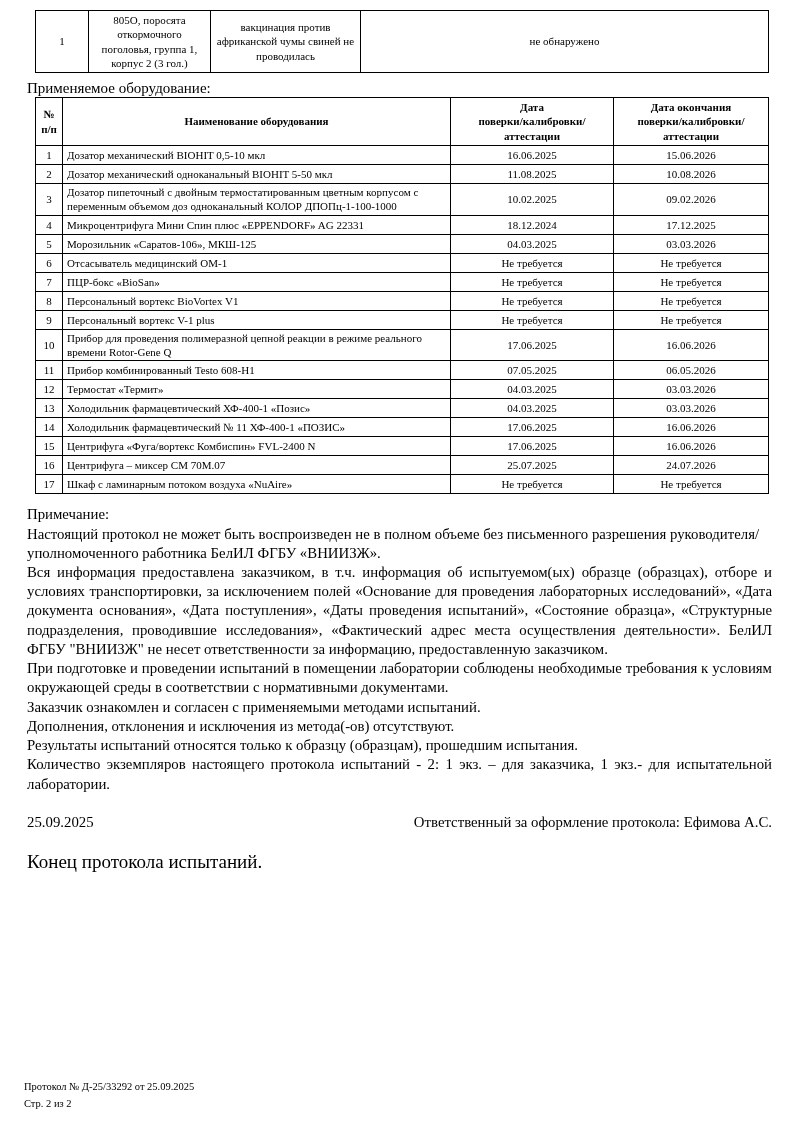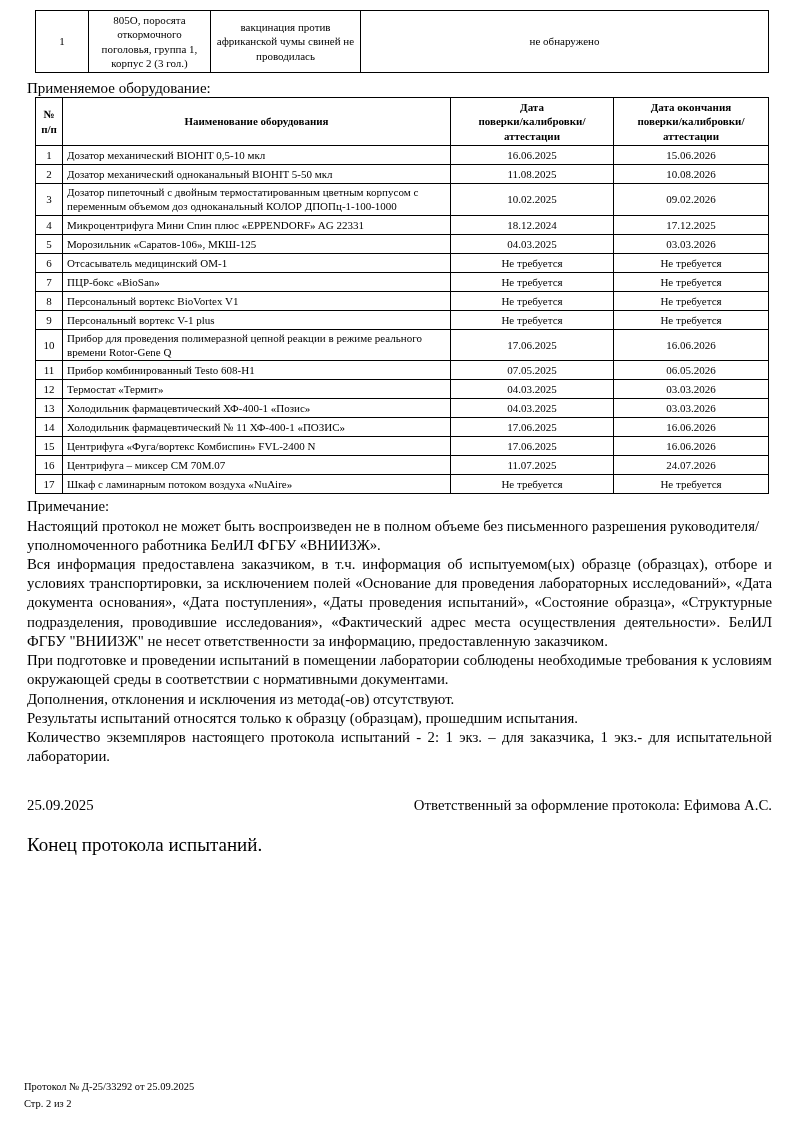--- a/index.html
+++ b/index.html
@@ -31,26 +31,26 @@
   .equip-table td { padding: 1px 4px; height: 19px; }
   .equip-table td.c-num { text-align: center; }
   .equip-table td.c-name { text-align: left; }
   .equip-table td.c-date { text-align: center; }
   .col-num { width: 27px; }
   .col-name { width: 388px; }
   .col-d1 { width: 163px; }
   .col-d2 { width: 155px; }
 
   
-  .notes { margin-top: 3px; font-size: 14.8px; line-height: 1.3; width: 745px; }
+  .notes { margin-top: 11px; font-size: 14.8px; line-height: 1.3; width: 745px; }
   .notes p { margin: 0; }
   .just { text-align: justify; }
 
   
-  .sig-row { display: flex; justify-content: space-between; margin-top: 30px; font-size: 14.8px; width: 745px; }
+  .sig-row { display: flex; justify-content: space-between; margin-top: 20px; font-size: 14.8px; width: 745px; }
   .end-line { font-size: 19px; margin-top: 20px; }
 
   
   .footer {
     position: absolute;
     left: 24px; right: 28px; bottom: 20px;
     font-size: 10.5px; line-height: 1.55;
   }
   .footer-line2 { display: flex; justify-content: space-between; }
 </style>
@@ -191,37 +191,38 @@
         </tr>
           <tr>
           <td class="c-num">15</td>
           <td class="c-name">Центрифуга «Фуга/вортекс Комбиспин» FVL-2400 N</td>
           <td class="c-date">17.06.2025</td>
           <td class="c-date">16.06.2026</td>
         </tr>
           <tr>
           <td class="c-num">16</td>
           <td class="c-name">Центрифуга – миксер СМ 70М.07</td>
-          <td class="c-date">11.07.2025</td>
+          <td class="c-date">25.07.2025</td>
           <td class="c-date">24.07.2026</td>
         </tr>
           <tr>
           <td class="c-num">17</td>
           <td class="c-name">Шкаф с ламинарным потоком воздуха «NuAire»</td>
           <td class="c-date">Не требуется</td>
           <td class="c-date">Не требуется</td>
         </tr>
         </tbody>
     </table>
 
     <div class="notes">
       <p>Примечание:</p>
       <p>Настоящий протокол не может быть воспроизведен не в полном объеме без письменного разрешения руководителя/уполномоченного работника БелИЛ ФГБУ «ВНИИЗЖ».</p>
       <p class="just">Вся информация предоставлена заказчиком, в т.ч. информация об испытуемом(ых) образце (образцах), отборе и условиях транспортировки, за исключением полей «Основание для проведения лабораторных исследований», «Дата документа основания», «Дата поступления», «Даты проведения испытаний», «Состояние образца», «Структурные подразделения, проводившие исследования», «Фактический адрес места осуществления деятельности». БелИЛ ФГБУ "ВНИИЗЖ" не несет ответственности за информацию, предоставленную заказчиком.</p>
       <p class="just">При подготовке и проведении испытаний в помещении лаборатории соблюдены необходимые требования к условиям окружающей среды в соответствии с нормативными документами.</p>
+      <p>Заказчик ознакомлен и согласен с применяемыми методами испытаний.</p>
       <p>Дополнения, отклонения и исключения из метода(-ов) отсутствуют.</p>
       <p>Результаты испытаний относятся только к образцу (образцам), прошедшим испытания.</p>
       <p class="just">Количество экземпляров настоящего протокола испытаний - 2: 1 экз. – для заказчика, 1 экз.- для испытательной лаборатории.</p>
     </div>
 
     <div class="sig-row">
       <span>25.09.2025</span>
       <span>Ответственный за оформление протокола: Ефимова А.С.</span>
     </div>
     <div class="end-line">Конец протокола испытаний.</div>

